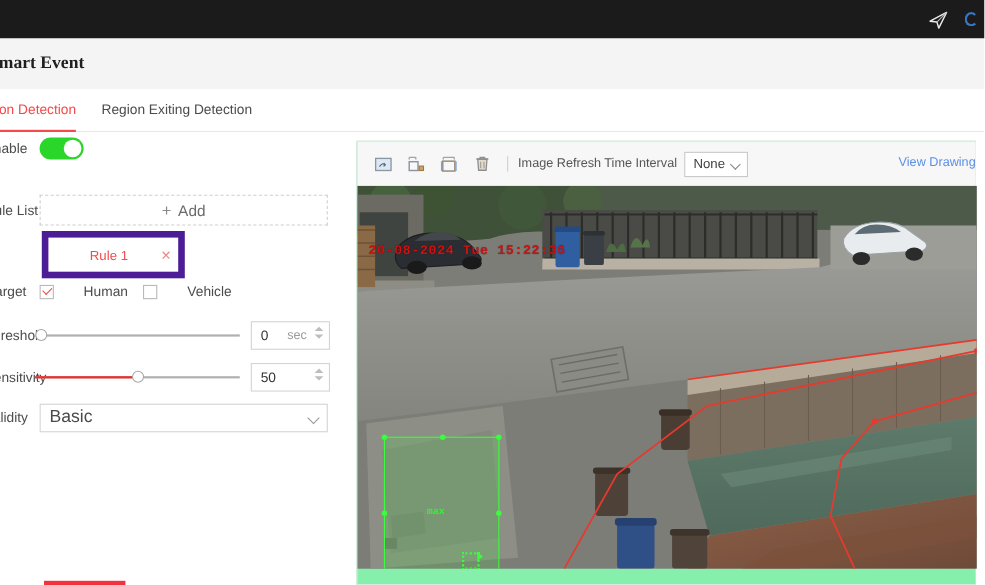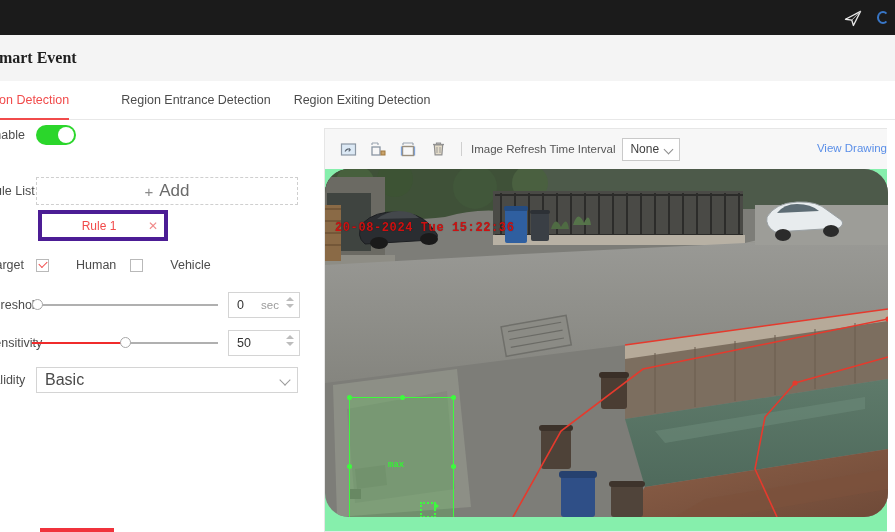--- a/index.html
+++ b/index.html
@@ -90,26 +90,26 @@
   
   .row-rulelist { left: -14px; top: 57px; }
   .add-box {
     margin-left: 12px;
     width: 262px; height: 28px;
     border: 1px dashed #cfcfcf; background: #fff;
     display: flex; align-items: center; justify-content: center;
     gap: 6px; cursor: pointer;
   }
   .add-box .plus { font-size: 15px; color: #8a8a8a; line-height: 1; }
-  .add-box .add-txt { font-size: 17px; color: #6b6b6b; }
+  .add-box .add-txt { font-size: 14px; color: #6b6b6b; }
 
   .rule-chip {
     position: absolute; left: 38px; top: 90px;
-    width: 130px; height: 31px;
-    border: 4px solid #4c1d95; background: #fff;
+    width: 130px; height: 43px;
+    border: 6px solid #4c1d95; background: #fff;
     display: flex; align-items: center; cursor: pointer;
   }
   .rule-chip .rule-name {
     flex: 1; text-align: center; font-size: 12px; color: #f14b4b;
     padding-left: 14px;
   }
   .rule-chip .rule-close {
     width: 22px; text-align: center; font-size: 12px; color: #f08a8a;
     cursor: pointer;
   }
@@ -216,21 +216,20 @@
   }
   .view-draw {
     position: absolute; right: 0; top: 13px;
     font-size: 11.5px; color: #5b8fe8; white-space: nowrap; cursor: pointer;
   }
 
   
   .video {
     position: relative; width: 563px; height: 348px; overflow: hidden;
     background: #7d7d78;
-    border-radius: 24px;
   }
   .video svg { display: block; width: 563px; height: 348px; }
   .ts-overlay {
     position: absolute; left: 10px; top: 52px;
     font-family: "Liberation Mono", monospace;
     font-size: 12px; font-weight: bold; color: #cf1111;
     letter-spacing: .6px; white-space: nowrap;
     text-shadow: 0 0 1px rgba(0,0,0,.5);
   }
 
@@ -277,23 +276,20 @@
     </div>
   </div>
 
   <div class="page-header">
     <div class="page-title">Smart Event</div>
   </div>
 
   <div class="tabs">
     <div class="tab active tab-0">
       <span>Intrusion Detection</span>
-    </div>
-    <div class="tab tab-2">
-      <span>Region Entrance Detection</span>
     </div>
     <div class="tab tab-3">
       <span>Region Exiting Detection</span>
     </div>
   </div>
 
   <div class="left-panel">
 
     <div class="row row-enable">
       <div class="lbl">Enable</div>

